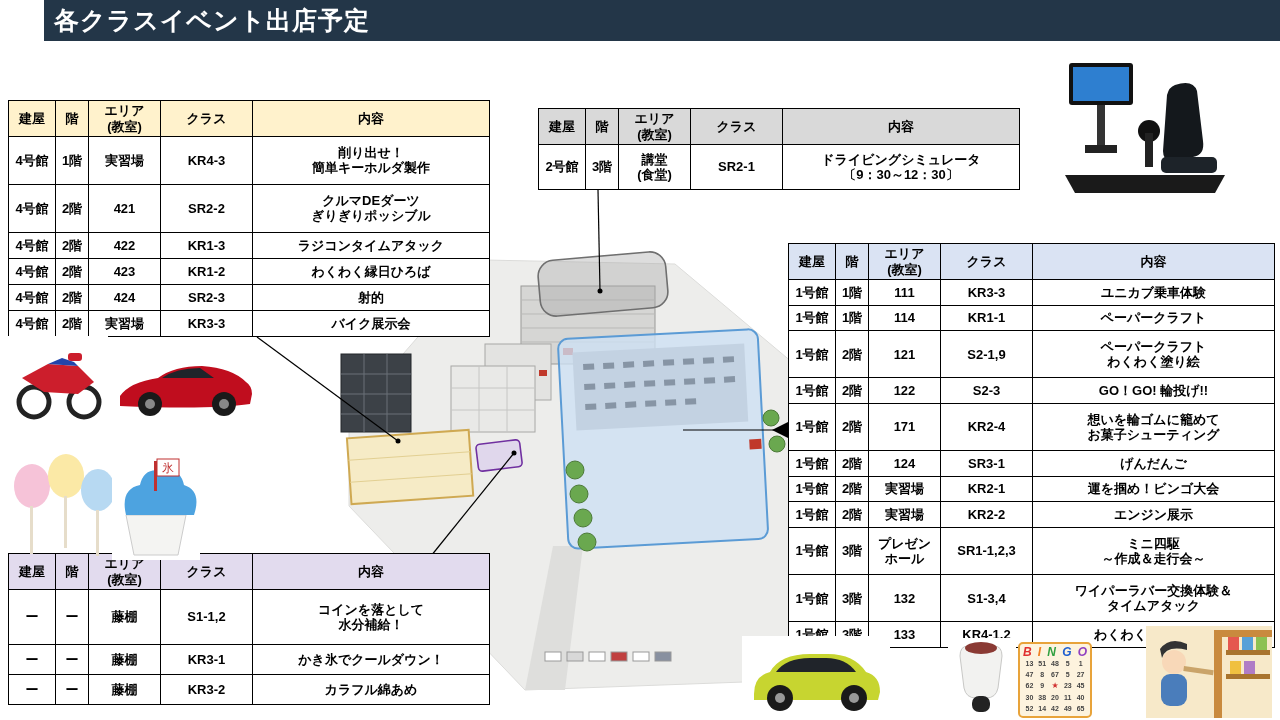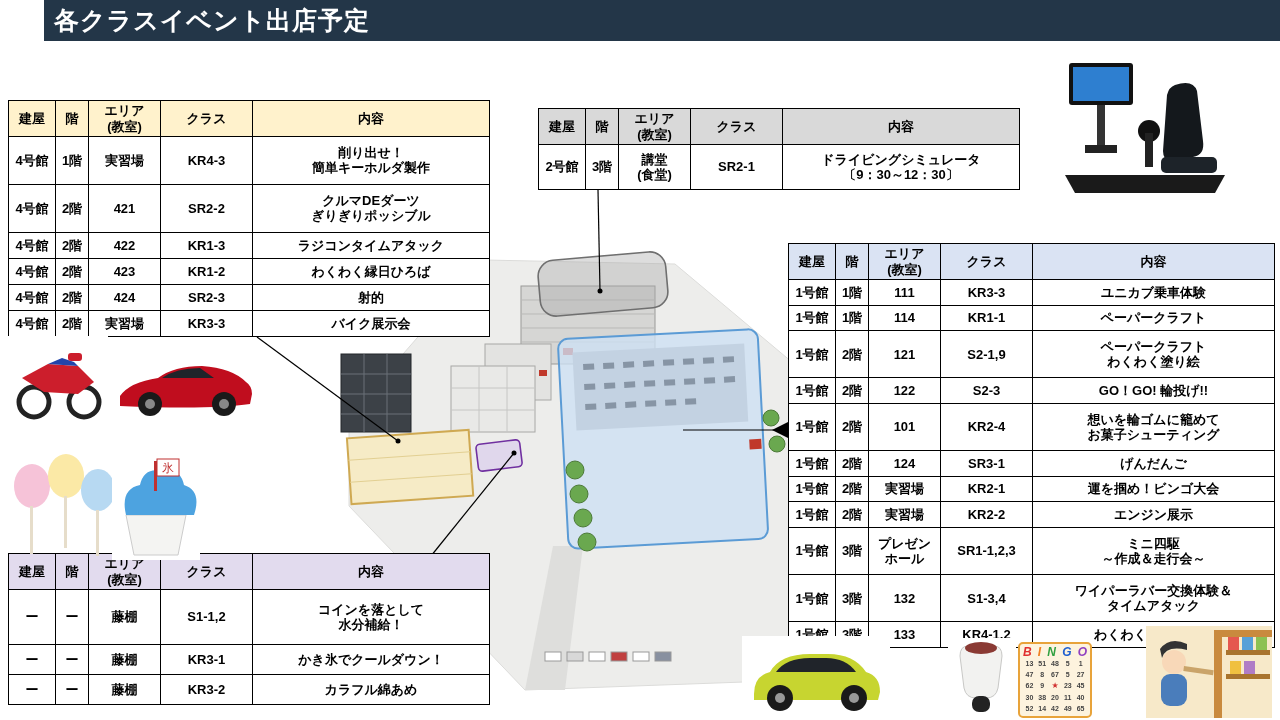--- a/index.html
+++ b/index.html
@@ -291,21 +291,21 @@
         <tr>
           <td>1号館</td>
           <td>2階</td>
           <td>122</td>
           <td>S2-3</td>
           <td>GO！GO! 輪投げ!!</td>
         </tr>
         <tr>
           <td>1号館</td>
           <td>2階</td>
-          <td>101</td>
+          <td>171</td>
           <td>KR2-4</td>
           <td>想いを輪ゴムに籠めて
 お菓子シューティング</td>
         </tr>
         <tr>
           <td>1号館</td>
           <td>2階</td>
           <td>124</td>
           <td>SR3-1</td>
           <td>げんだんご</td>

